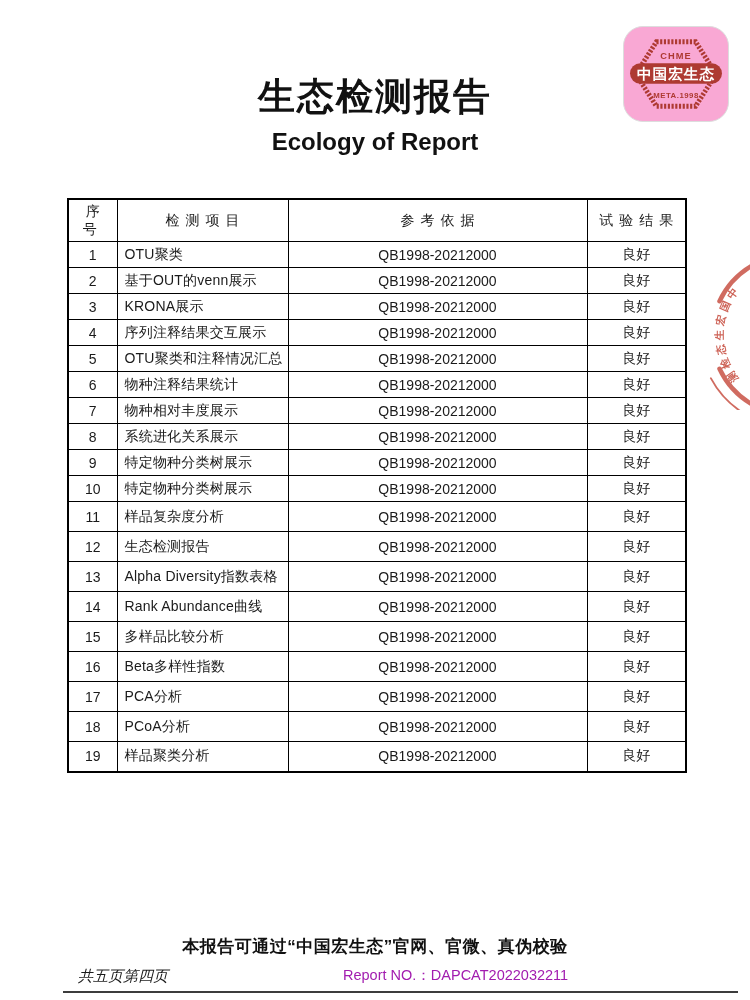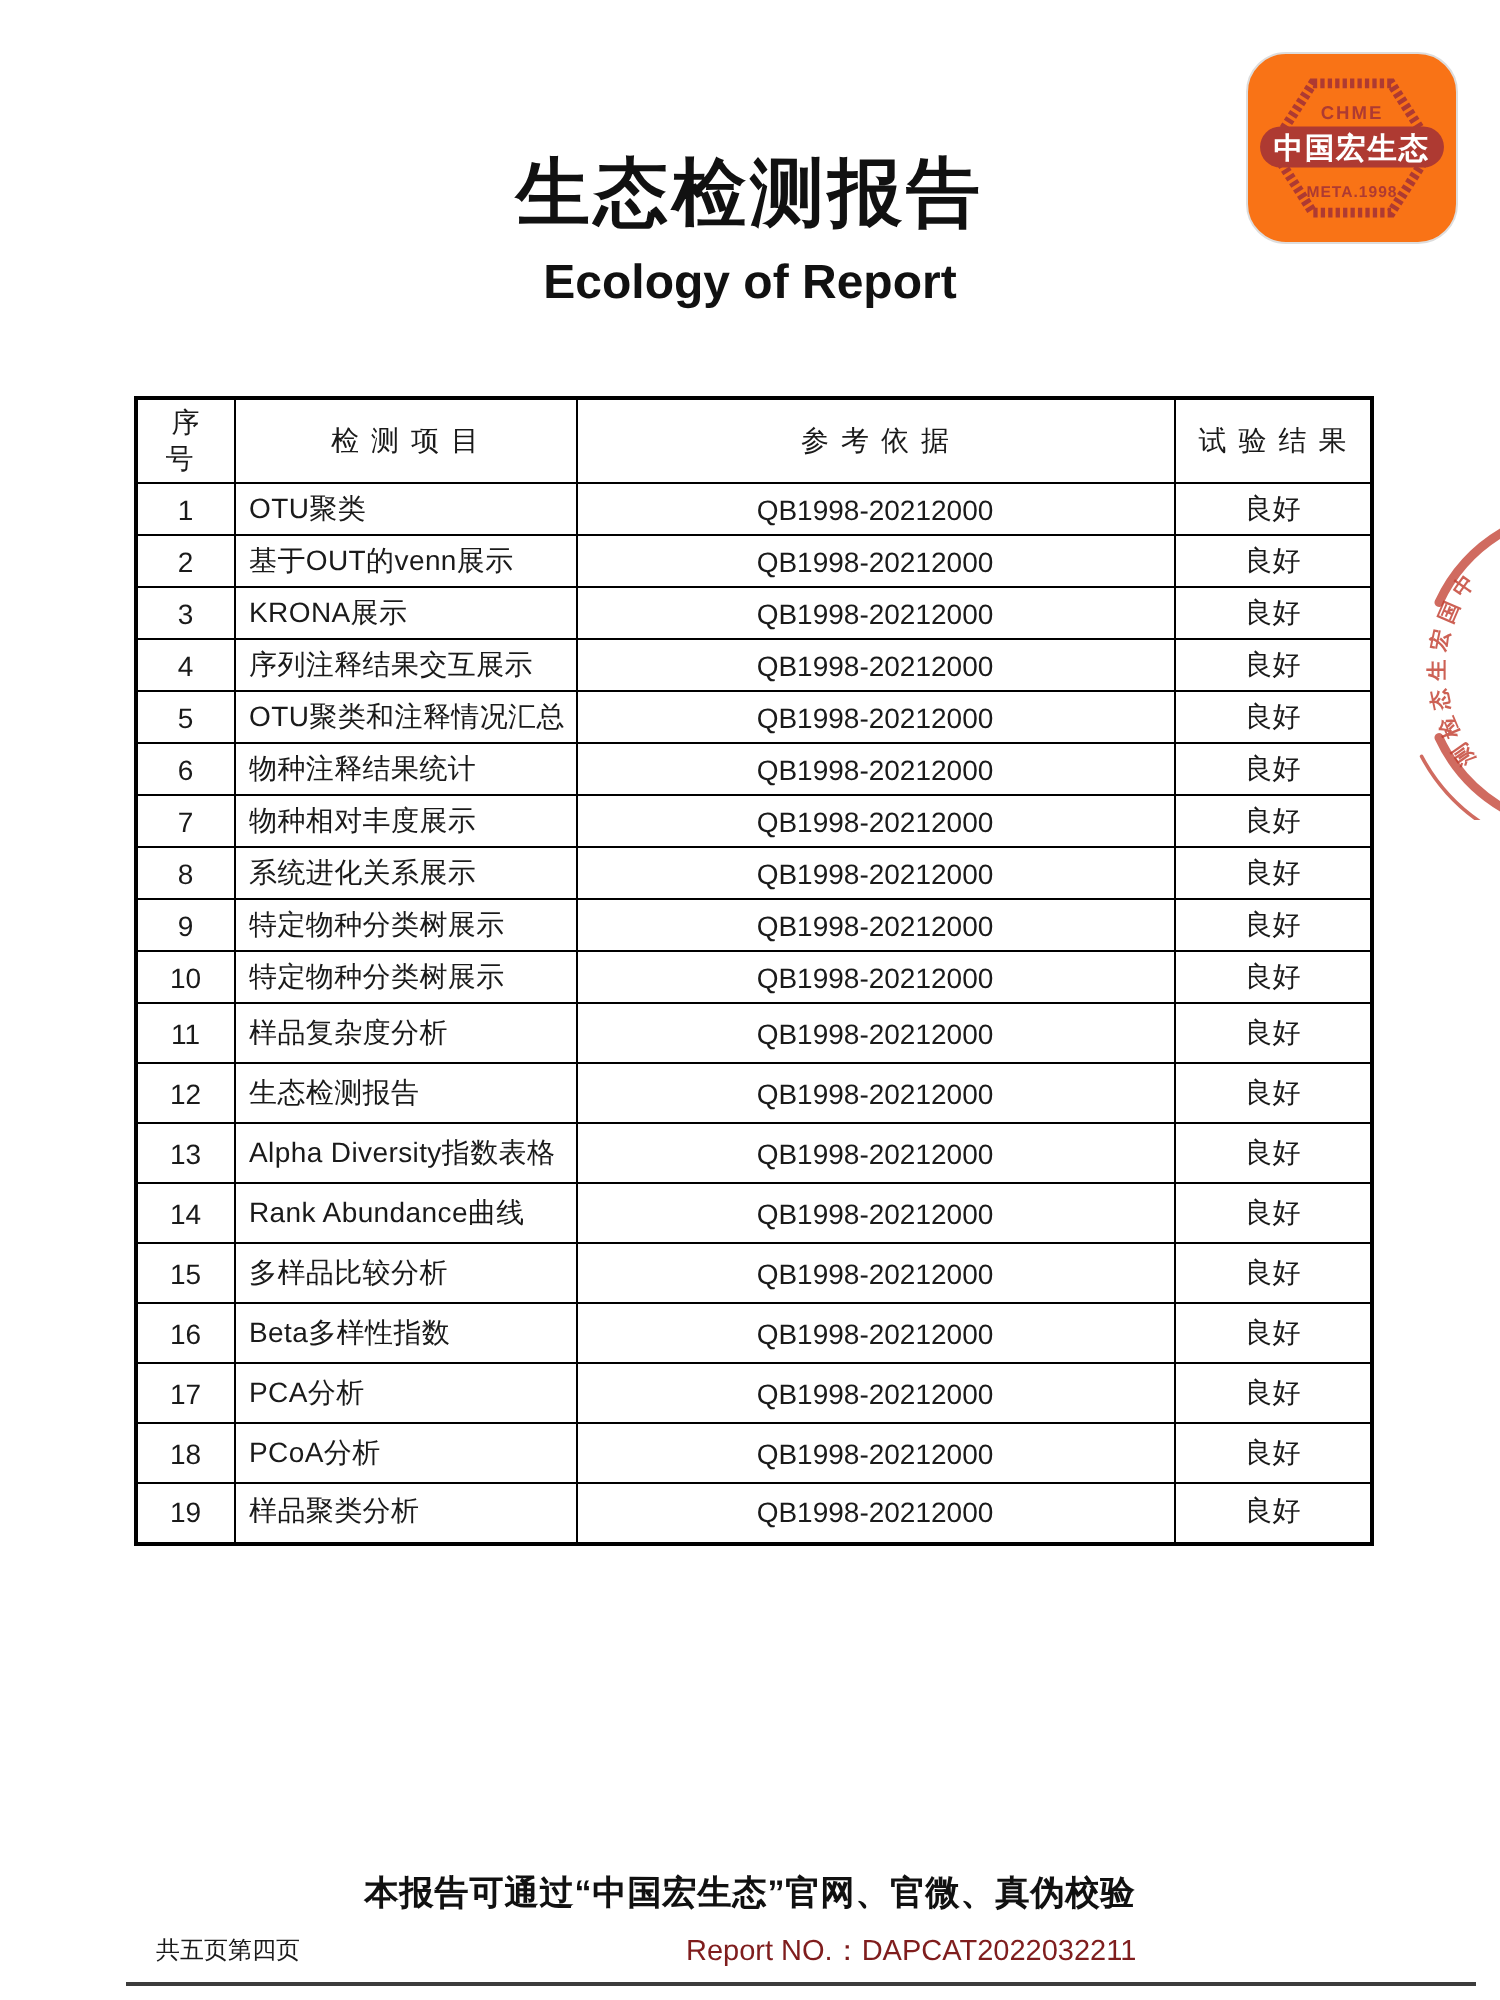--- a/index.html
+++ b/index.html
@@ -7,21 +7,21 @@
         font-family:"Liberation Sans","DejaVu Sans",sans-serif;color:#1a1a1a;}
 
   
   .report-title{position:absolute;left:0;top:72px;width:100%;text-align:center;
                 font-size:37px;font-weight:800;letter-spacing:2px;color:#111;}
   .report-subtitle{position:absolute;left:0;top:128px;width:100%;text-align:center;
                 font-size:24px;font-weight:700;color:#111;}
 
   
   .brand-logo{position:absolute;left:623px;top:26px;width:104px;height:94px;
-              background:#f97316;border:1px solid #ddd;border-radius:20px;
+              background:#f9a8d4;border:1px solid #ddd;border-radius:20px;
               display:flex;align-items:center;justify-content:center;}
   .logo-chme{font-size:9.5px;font-weight:700;letter-spacing:1px;}
   .logo-name{font-size:15px;font-weight:700;letter-spacing:1px;}
   .logo-meta{font-size:8px;font-weight:700;letter-spacing:.5px;}
 
   
   .report-table{position:absolute;left:67px;top:198px;width:618px;
                 border-collapse:collapse;table-layout:fixed;border:2px solid #000;}
   .report-table th,.report-table td{border:1px solid #000;}
   .report-table th{height:39px;font-size:14px;font-weight:400;letter-spacing:6px;
@@ -31,22 +31,22 @@
 
   
   .stamp-svg{position:absolute;left:695px;top:260px;}
   .stamp-arc{fill:none;stroke-opacity:.75;stroke-linecap:round;}
   .stamp-char{font-size:10.5px;font-weight:700;text-anchor:middle;dominant-baseline:central;
               fill-opacity:.8;font-family:"Liberation Sans","DejaVu Sans",sans-serif;}
 
   
   .footer-verify{position:absolute;left:0;top:935px;width:100%;text-align:center;
                  font-size:17px;font-weight:700;letter-spacing:.5px;color:#111;}
-  .page-number{position:absolute;left:78px;top:967px;font-size:12px;color:#1a1a1a;}
-  .report-no{position:absolute;left:343px;top:966px;font-size:14.5px;color:#7f1d1d;}
+  .page-number{position:absolute;left:78px;top:967px;font-size:15px;color:#1a1a1a;font-style:italic;}
+  .report-no{position:absolute;left:343px;top:966px;font-size:14.5px;color:#a21caf;}
   .footer-divider{position:absolute;left:63px;top:991px;width:675px;height:1.5px;background:#3c3c3c;}
 </style>
 </head>
 <body>
 
 <div class="page">
 
   <div class="report-title">生态检测报告</div>
   <div class="report-subtitle">Ecology of Report</div>
 

